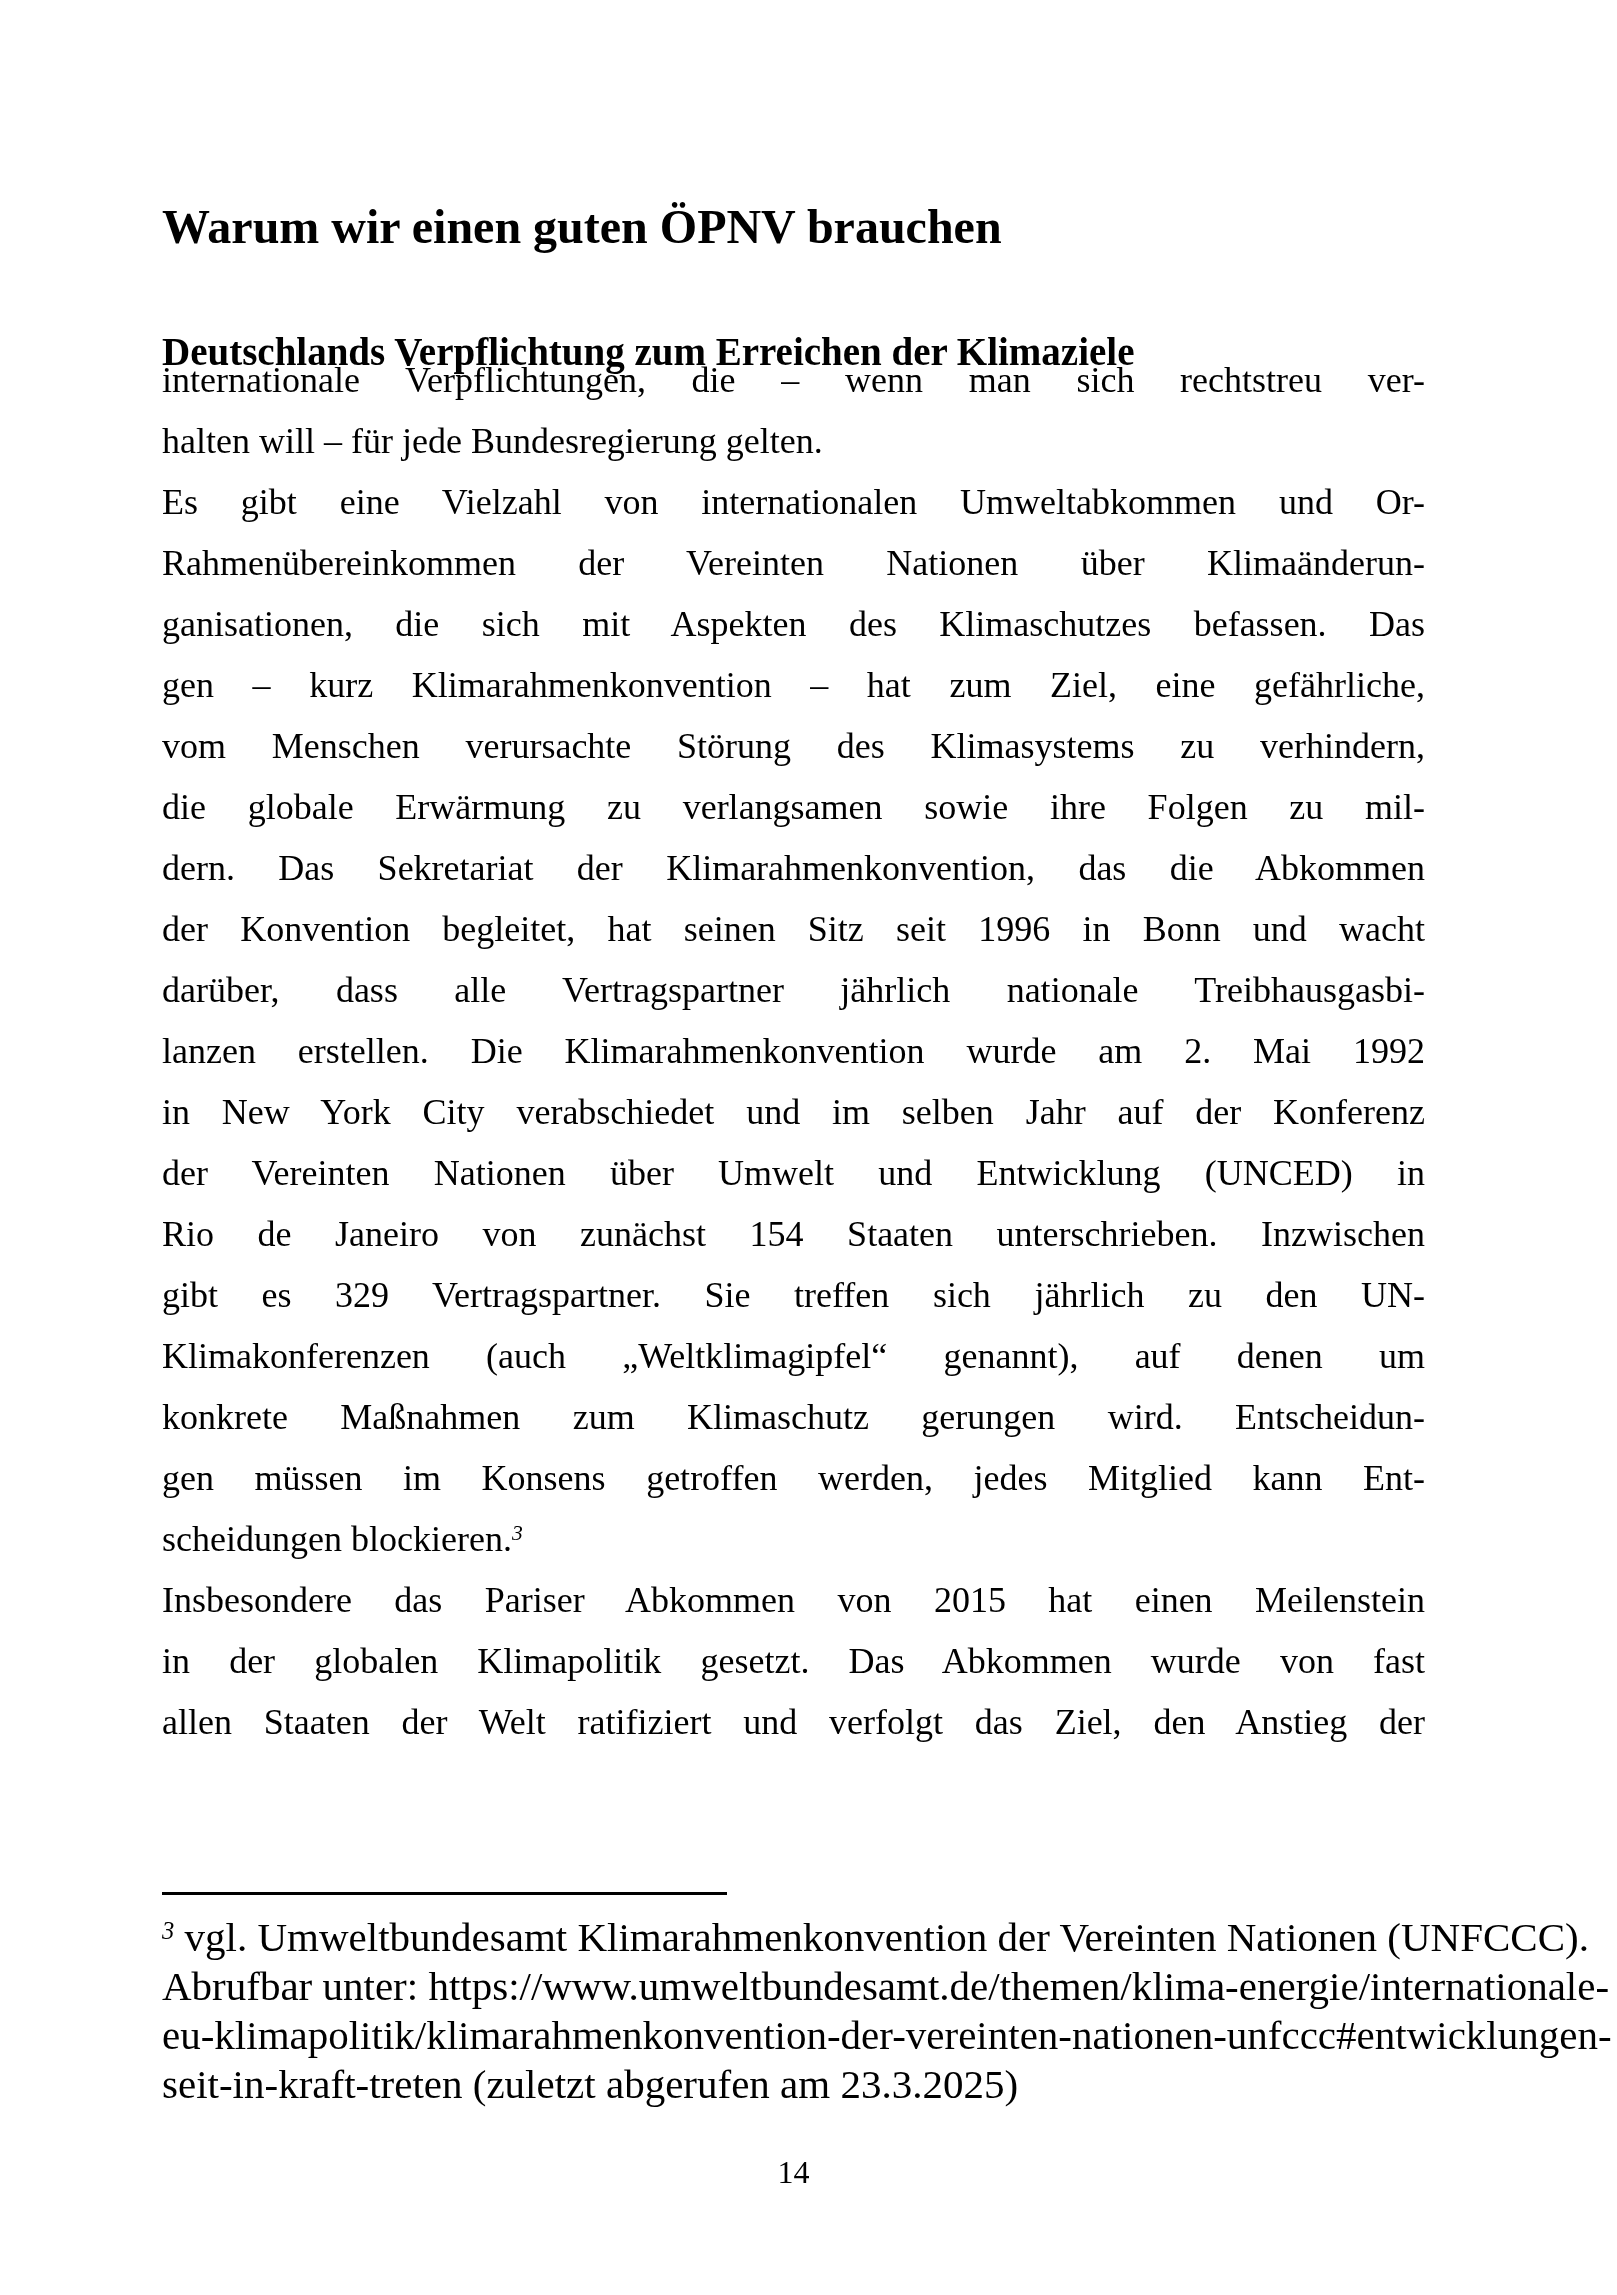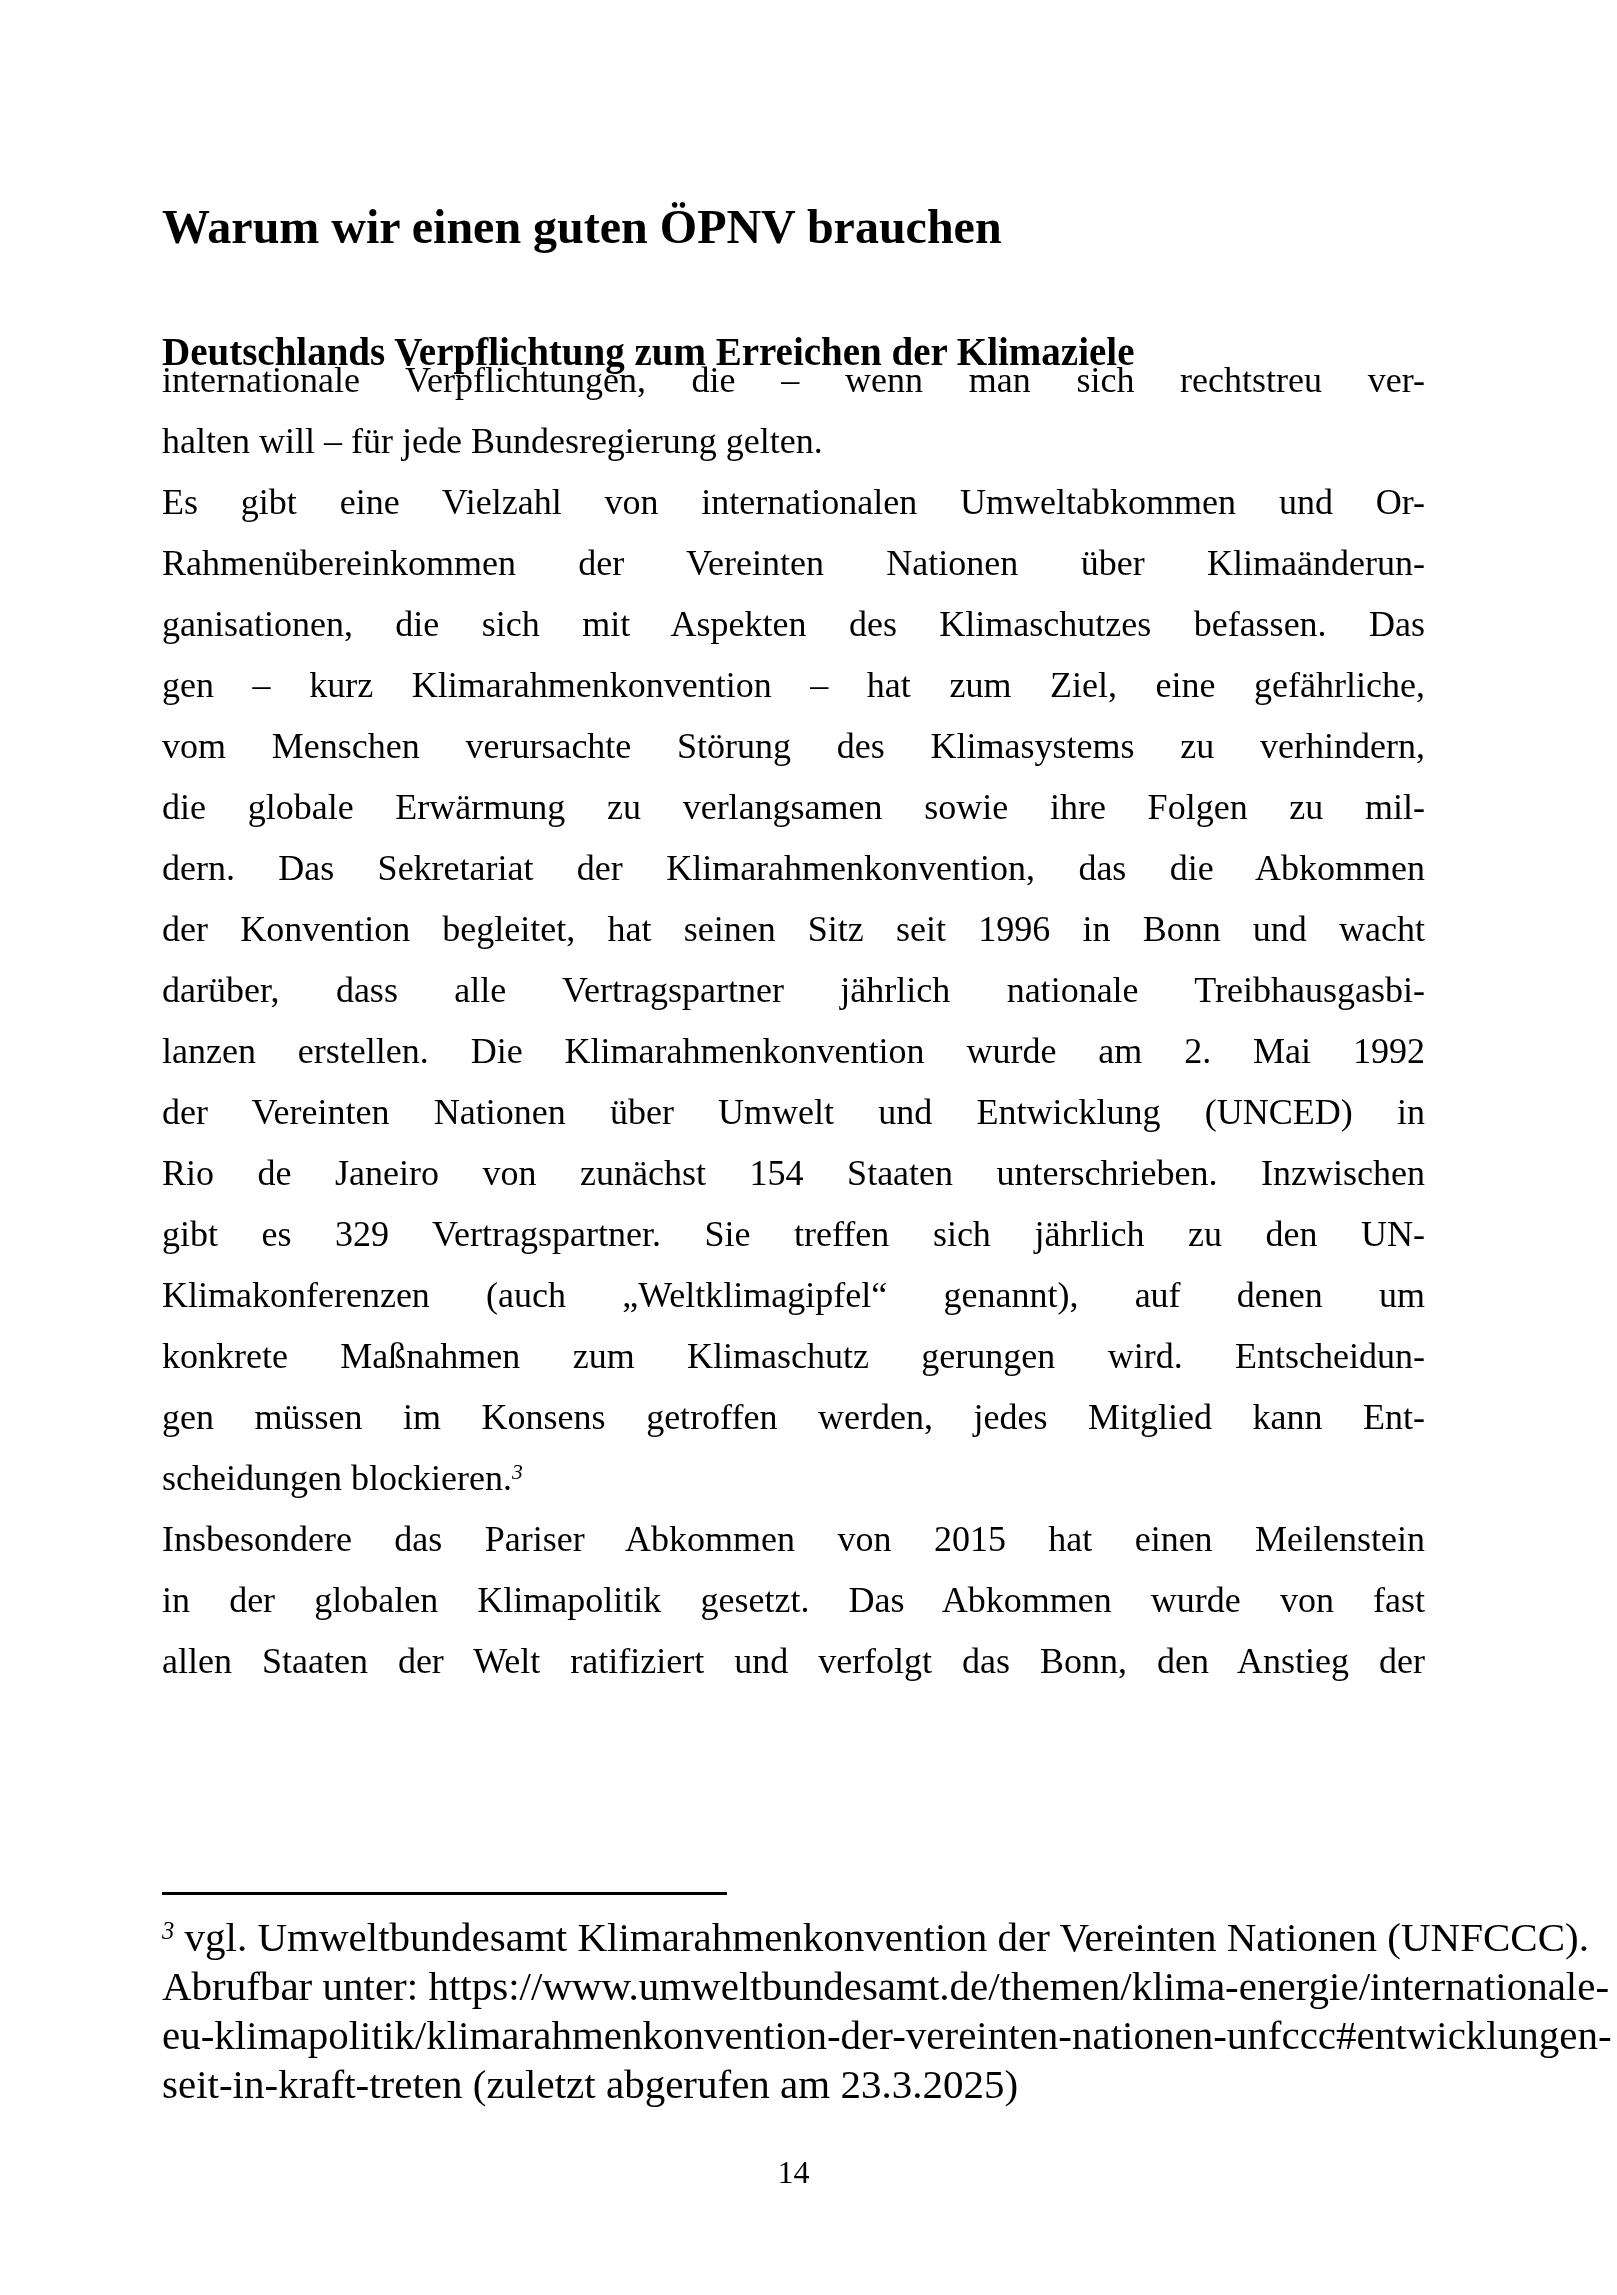--- a/index.html
+++ b/index.html
@@ -97,32 +97,33 @@
     <div class="ln jl">Es gibt eine Vielzahl von internationalen Umweltabkommen und Or-</div>
     <div class="ln jl">Rahmenübereinkommen der Vereinten Nationen über Klimaänderun-</div>
     <div class="ln jl">ganisationen, die sich mit Aspekten des Klimaschutzes befassen. Das</div>
     <div class="ln jl">gen – kurz Klimarahmenkonvention – hat zum Ziel, eine gefährliche,</div>
     <div class="ln jl">vom Menschen verursachte Störung des Klimasystems zu verhindern,</div>
     <div class="ln jl">die globale Erwärmung zu verlangsamen sowie ihre Folgen zu mil-</div>
     <div class="ln jl">dern. Das Sekretariat der Klimarahmenkonvention, das die Abkommen</div>
     <div class="ln jl">der Konvention begleitet, hat seinen Sitz seit 1996 in Bonn und wacht</div>
     <div class="ln jl">darüber, dass alle Vertragspartner jährlich nationale Treibhausgasbi-</div>
     <div class="ln jl">lanzen erstellen. Die Klimarahmenkonvention wurde am 2. Mai 1992</div>
+    <div class="ln jl">in New York City verabschiedet und im selben Jahr auf der Konferenz</div>
     <div class="ln jl">der Vereinten Nationen über Umwelt und Entwicklung (UNCED) in</div>
     <div class="ln jl">Rio de Janeiro von zunächst 154 Staaten unterschrieben. Inzwischen</div>
     <div class="ln jl">gibt es 329 Vertragspartner. Sie treffen sich jährlich zu den UN-</div>
     <div class="ln jl">Klimakonferenzen (auch „Weltklimagipfel“ genannt), auf denen um</div>
     <div class="ln jl">konkrete Maßnahmen zum Klimaschutz gerungen wird. Entscheidun-</div>
     <div class="ln jl">gen müssen im Konsens getroffen werden, jedes Mitglied kann Ent-</div>
     <div class="ln el"><span>scheidungen blockieren.</span><sup class="ref">3</sup></div>
   </div>
   <div>
     <div class="ln jl">Insbesondere das Pariser Abkommen von 2015 hat einen Meilenstein</div>
     <div class="ln jl">in der globalen Klimapolitik gesetzt. Das Abkommen wurde von fast</div>
-    <div class="ln jl">allen Staaten der Welt ratifiziert und verfolgt das Bonn, den Anstieg der</div>
+    <div class="ln jl">allen Staaten der Welt ratifiziert und verfolgt das Ziel, den Anstieg der</div>
   </div>
 </section>
 
 <div id="footnote-rule" class="abs"></div>
 
 <aside id="footnote" class="abs">
   <div class="fln"><sup class="ref">3</sup><span> vgl. Umweltbundesamt Klimarahmenkonvention der Vereinten Nationen (UNFCCC).</span></div>
   <div class="fln">Abrufbar unter: https://www.umweltbundesamt.de/themen/klima-energie/internationale-</div>
   <div class="fln">eu-klimapolitik/klimarahmenkonvention-der-vereinten-nationen-unfccc#entwicklungen-</div>
   <div class="fln">seit-in-kraft-treten (zuletzt abgerufen am 23.3.2025)</div>

